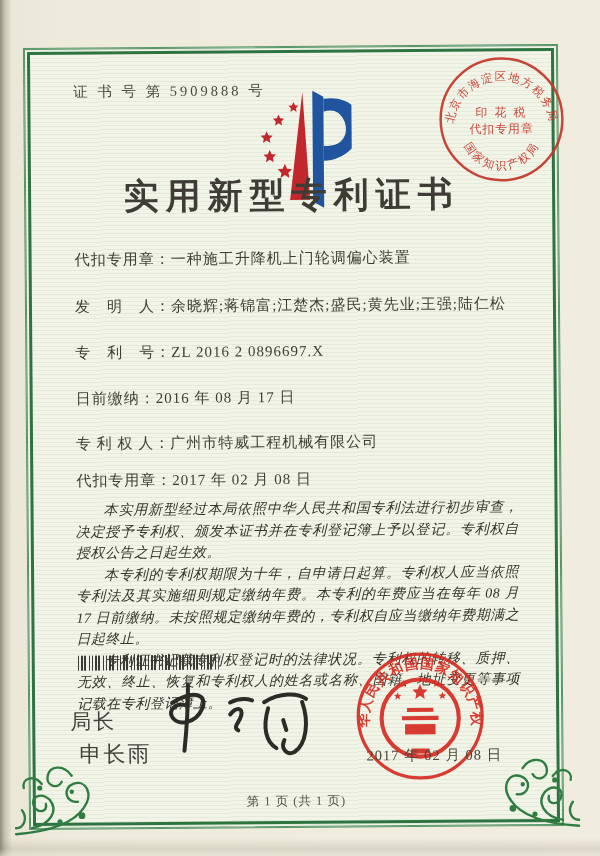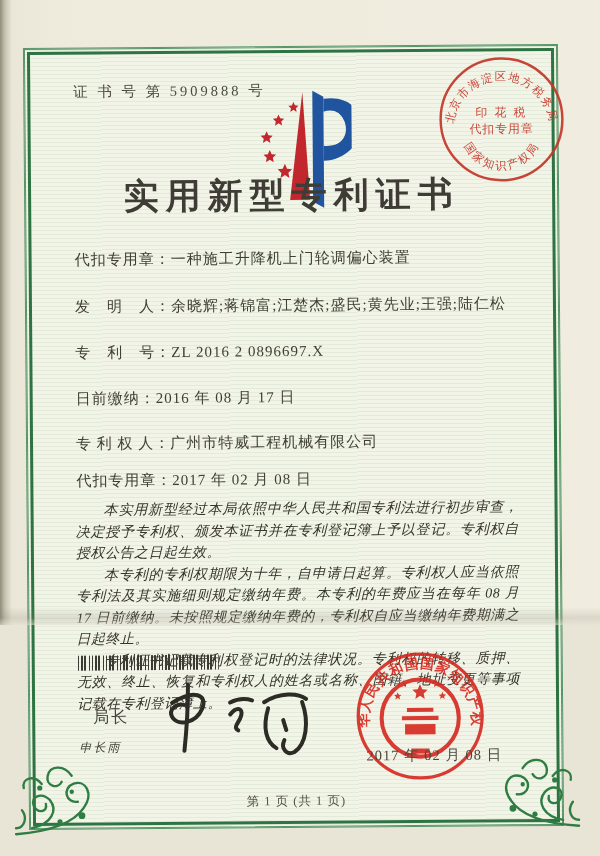--- a/index.html
+++ b/index.html
@@ -1,18 +1,18 @@
 <!DOCTYPE html>
 <html><head>
 <meta charset="utf-8">
 <style>
   html,body{margin:0;padding:0;}
   body{width:600px;height:856px;overflow:hidden;background:#e9e5d6;
        font-family:"Liberation Serif","DejaVu Serif",serif;}
-  .page{position:relative;width:600px;height:625px;
+  .page{position:relative;width:600px;height:856px;
         background:linear-gradient(90deg,#8f8d7c 0px,#c6c3b1 5px,#ebe7d8 12px,#efebdc 60px,#f0ecdf 100%);}
   .page::after{content:"";position:absolute;left:0;right:0;bottom:0;height:18px;
         background:linear-gradient(180deg,rgba(0,0,0,0) 0,rgba(120,115,95,.18) 60%,rgba(225,222,208,.6) 100%);pointer-events:none;}
   .frame{position:absolute;left:27px;top:47px;width:531px;height:778px;
          border:1px solid #57966а;
          border:1px solid #579669;outline:none;
          box-shadow:0 0 0 1px #579669;
          transform:rotate(-0.45deg);
          background:
            repeating-linear-gradient(180deg,rgba(140,175,130,.14) 0 1px,rgba(140,175,130,0) 1px 4px),
@@ -25,22 +25,22 @@
   .logo{position:absolute;left:226px;top:42px;}
   .field{position:absolute;left:48px;font-size:15px;color:#403e35;letter-spacing:1px;white-space:nowrap;}
   .f1{top:201px}.f2{top:248px}.f3{top:294px}.f4{top:340px}.f5{top:385px}.f6{top:422px}
   .paras{position:absolute;left:47px;top:450px;width:443px;}
   .paras p{margin:0;text-indent:2em;font-size:14px;line-height:21.5px;
            font-style:italic;color:#36342b;text-align:justify;letter-spacing:.5px;}
   .barcode{position:absolute;left:48px;top:606px;width:141px;height:15px;
            background:repeating-linear-gradient(90deg,
              #3b3b33 0 1px,transparent 1px 3px,#3b3b33 3px 5px,transparent 5px 6px,
              #3b3b33 6px 8px,transparent 8px 11px,#3b3b33 11px 12px,transparent 12px 14px);}
-  .director-title{position:absolute;left:63px;top:658px;font-size:16px;letter-spacing:2px;color:#44423a;}
-  .director-name{position:absolute;left:49px;top:690px;font-size:12px;letter-spacing:2px;color:#44423a;font-style:italic;}
+  .director-title{position:absolute;left:40px;top:658px;font-size:21px;letter-spacing:2px;color:#44423a;}
+  .director-name{position:absolute;left:49px;top:690px;font-size:22px;letter-spacing:2px;color:#44423a;}
   .signature{position:absolute;left:116px;top:632px;}
   .seal{position:absolute;left:325px;top:604px;}
   .seal-date{position:absolute;left:336px;top:699px;font-size:14.5px;letter-spacing:1px;
              color:#4b4639;z-index:5;}
   .footer{position:absolute;left:0;right:0;top:745px;text-align:center;
           font-size:12.5px;color:#55534a;letter-spacing:1px;}
   .tax-stamp{position:absolute;left:411px;top:8px;z-index:4;opacity:.92;}
   .orn{position:absolute;z-index:3;}
   .orn-bl{left:-17px;top:694px;transform:scaleX(-1);}
   .orn-br{left:462px;top:690px;}

